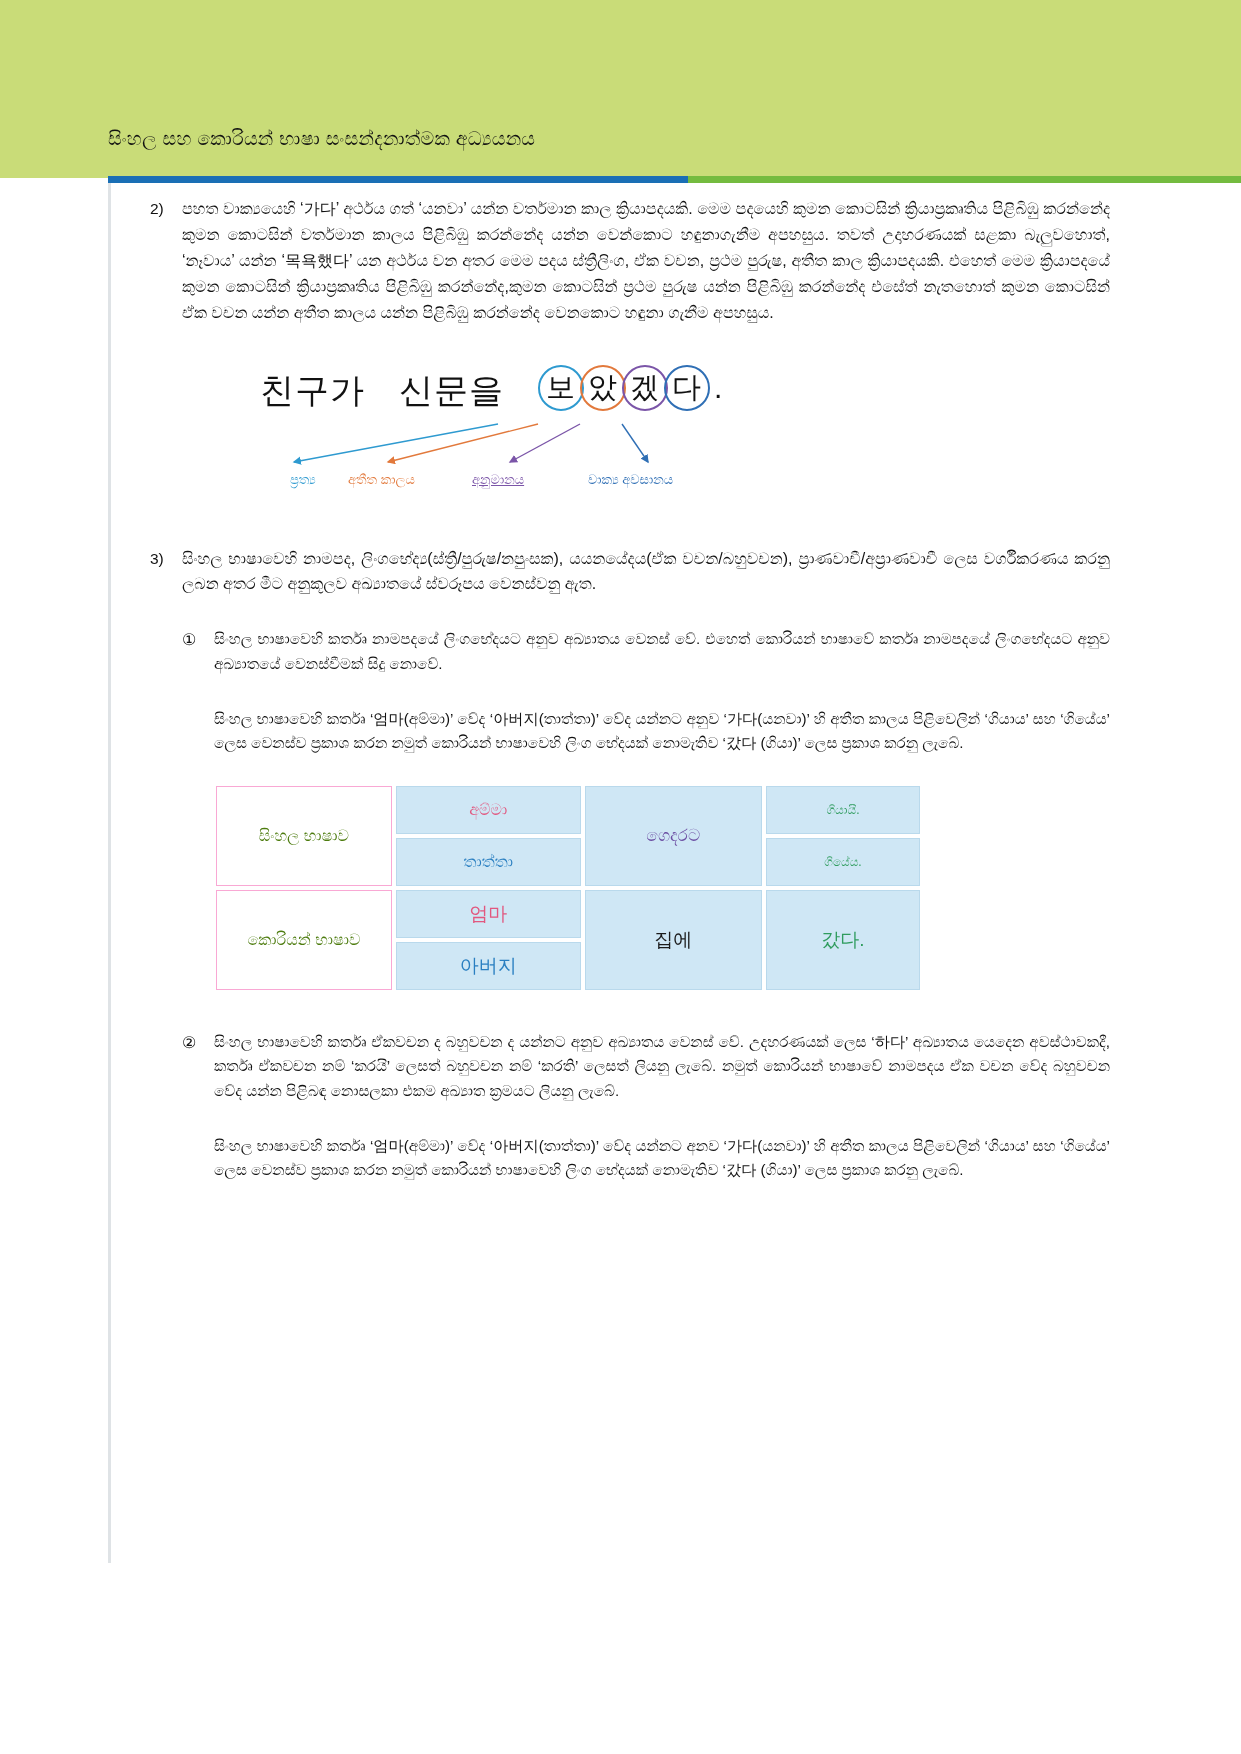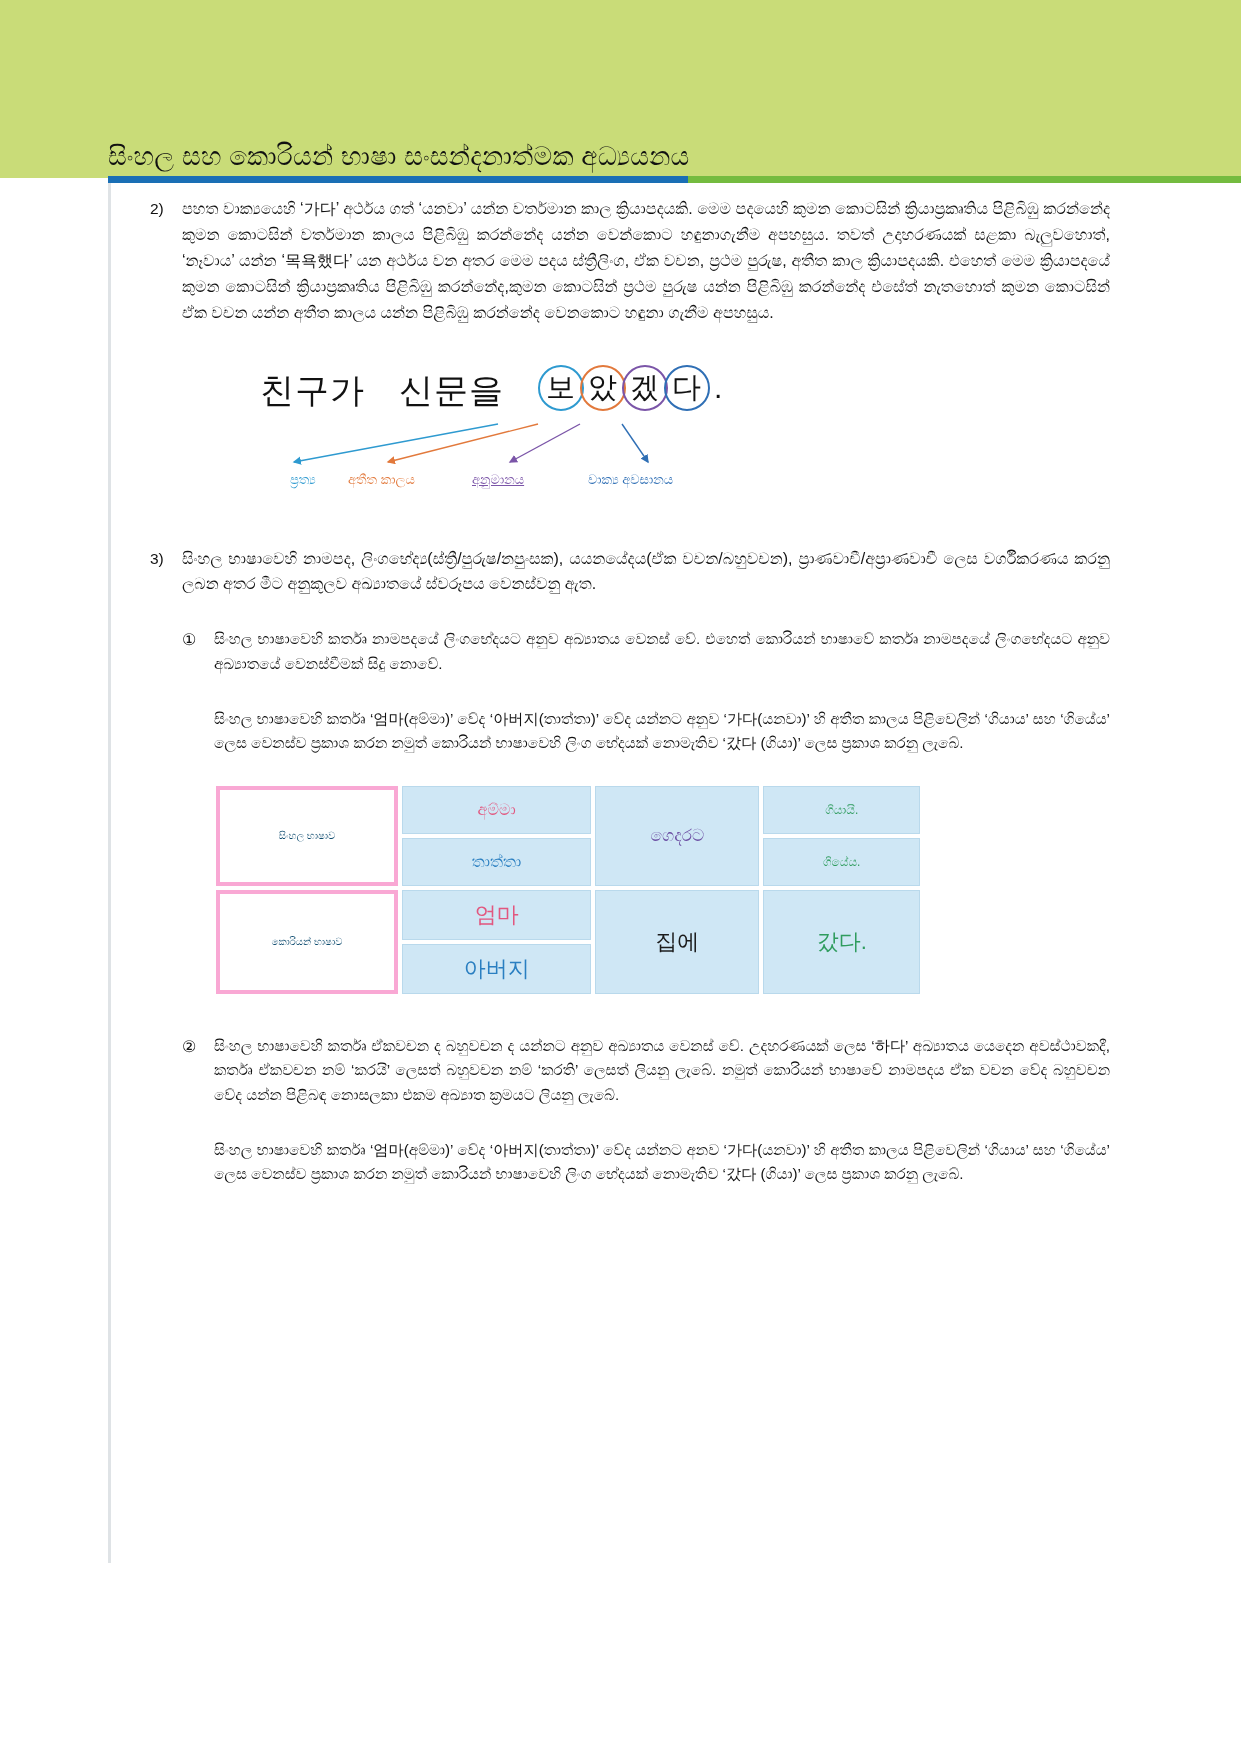--- a/index.html
+++ b/index.html
@@ -28,25 +28,24 @@
     position: absolute;
     left: 0; bottom: 0;
     width: 1241px;
     height: 6px;
     background: #c9dc78;
   }
   .header-title {
     position: absolute;
     top: 128px;
     left: 108px;
-    font-size: 26px;
+    font-size: 19px;
     color: #111111;
     letter-spacing: 0.3px;
     white-space: nowrap;
-    margin-top: 13px;
   }
   .header-rule-blue {
     position: absolute;
     top: 176px;
     left: 108px;
     width: 580px;
     height: 7px;
     background: #1a6fb5;
   }
   .header-rule-green {
@@ -175,31 +174,31 @@
     border: 1px solid #b9d9ec;
     background: #cfe7f5;
     text-align: center;
     vertical-align: middle;
     font-size: 16px;
     padding: 9px 12px;
     height: 28px;
   }
   .cmp-table td.label-cell {
     background: #ffffff;
-    border: 4px solid #f9a8d4;
-    font-size: 10px;
-    color: #0c4a6e;
+    border: 1px solid #f9a8d4;
+    font-size: 16px;
+    color: #4d7c0f;
     width: 150px;
   }
   .cmp-table td.pink { color: #e2577f; }
   .cmp-table td.blue { color: #2a7fc1; }
   .cmp-table td.purple { color: #6c4fa3; font-size: 17px; }
   .cmp-table td.green { color: #2f9c5e; font-size: 12px; }
   .cmp-table td.dark { color: #1b1b1b; }
-  .cmp-table td.kr { font-size: 22px; }
+  .cmp-table td.kr { font-size: 19px; }
 
   
   .page-number {
     position: absolute;
     left: 108px;
     top: 1752px;
     font-size: 18px;
     color: #111;
   }
 </style>

